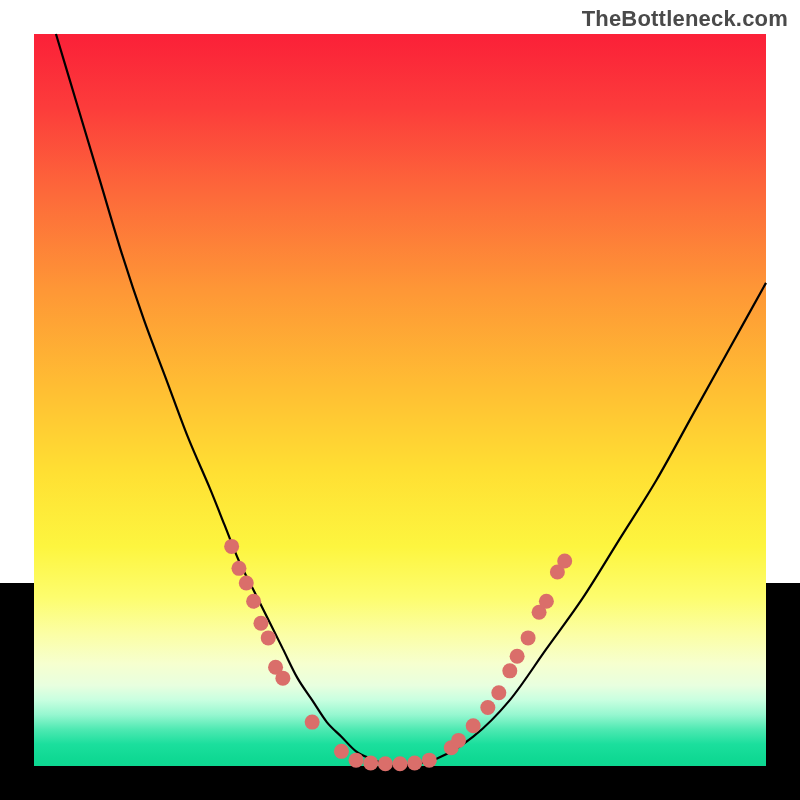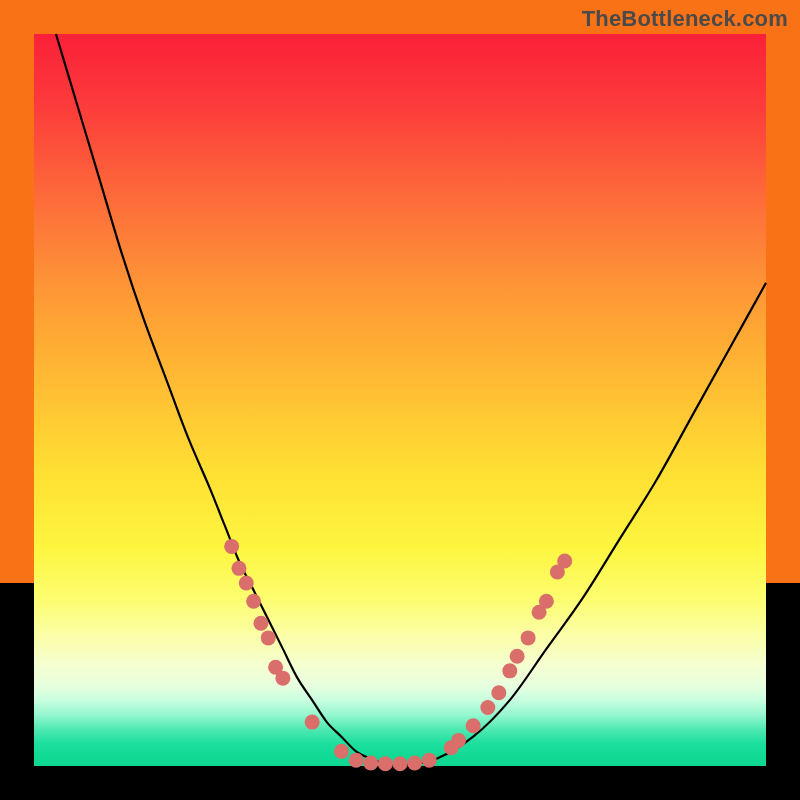--- a/index.html
+++ b/index.html
@@ -8,21 +8,21 @@
     width: 800px;
     height: 800px;
     overflow: hidden;
     background: #000;
     font-family: Arial, Helvetica, sans-serif;
   }
   .stage {
     position: relative;
     width: 800px;
     height: 583px;
-    background: #f97316;
+    background: #ffffff;
   }
   .watermark {
     position: absolute;
     top: 6px;
     right: 12px;
     color: #4a4a4a;
     font-size: 22px;
     font-weight: 600;
     letter-spacing: 0.2px;
     z-index: 10;

